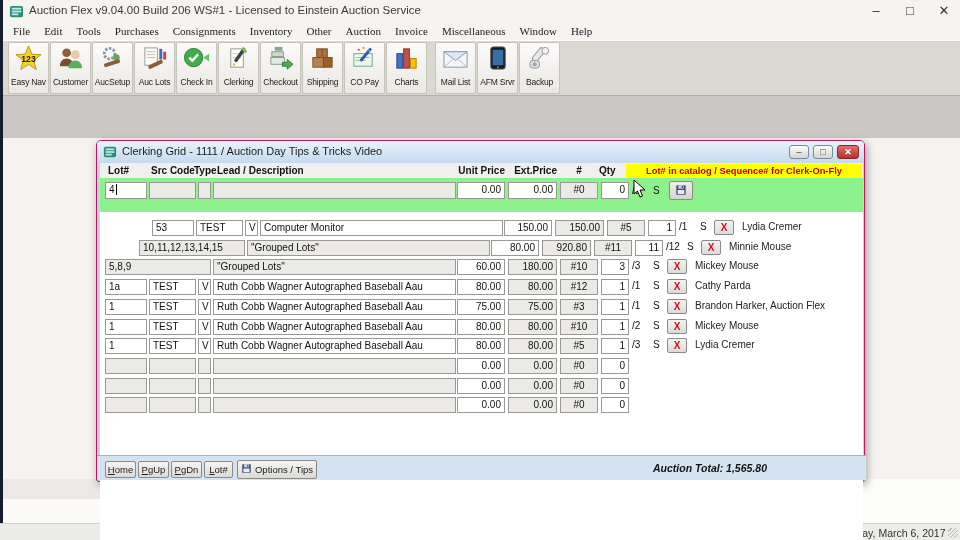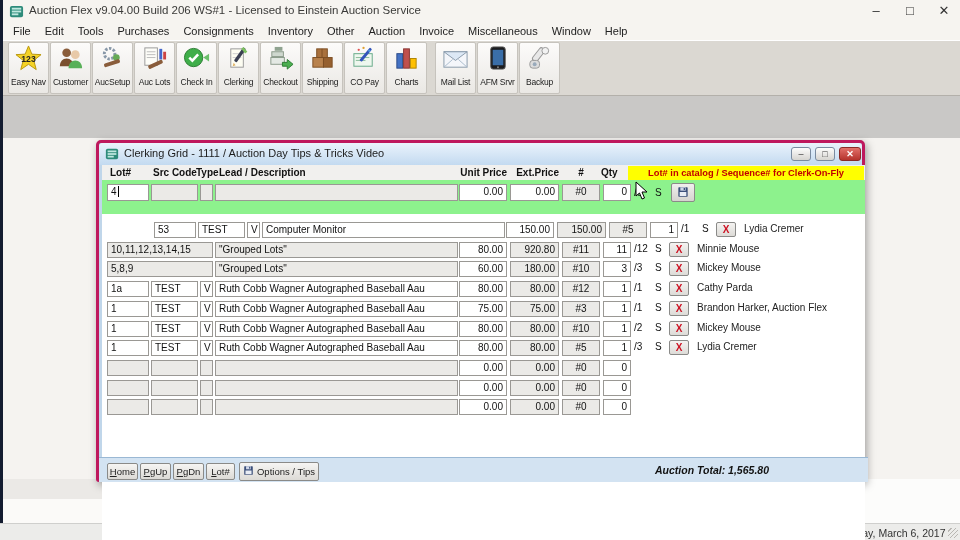--- a/index.html
+++ b/index.html
@@ -7,21 +7,21 @@
   #screen{position:relative;width:960px;height:540px;overflow:hidden;
           font-family:"Liberation Sans",sans-serif;background:#f5f3f0;cursor:default;}
   
   #left-strip{position:absolute;left:0;top:0;width:3px;height:523px;background:#131c30;}
   #titlebar{position:absolute;left:3px;top:0;width:957px;height:22px;background:#f6f4f0;}
   #app-icon{position:absolute;left:6px;top:4px;width:15px;height:15px;}
   #title-text{position:absolute;left:26px;top:4px;font-size:11.5px;color:#3a3a38;white-space:nowrap;}
   .win-ctrl{position:absolute;top:1px;width:30px;height:20px;text-align:center;font-size:13px;color:#333;line-height:20px;}
   #btn-min{left:858px;} #btn-max{left:892px;} #btn-close{left:926px;}
   #menubar{position:absolute;left:3px;top:22px;width:957px;height:18px;background:#f6f4f0;display:flex;align-items:center;padding-left:3px;}
-  .menu-item{font-size:11px;color:#222;padding:2px 7px;white-space:nowrap;}
+  .menu-item{font-size:11px;color:#222;padding:2px 7px;white-space:nowrap;font-family:Liberation Serif, serif;}
   
   #toolbar{position:absolute;left:3px;top:40px;width:957px;height:56px;background:#dbd8d2;
            border-top:1px solid #fff;border-bottom:1px solid #b3b0aa;display:flex;align-items:center;padding-left:5px;}
   .tb-btn{width:41px;height:52px;margin-right:1px;background:linear-gradient(#fcfbfa,#eae8e4);
           border:1px solid #c6c3bd;border-radius:2px;display:flex;flex-direction:column;align-items:center;flex:0 0 auto;}
   .tb-btn.gap{margin-left:7px;}
   .tb-icon{width:28px;height:30px;margin-top:2px;display:flex;align-items:flex-start;justify-content:center;}
   .tb-icon svg{width:27px;height:27px;}
   .tb-label{font-size:8.5px;color:#222;white-space:nowrap;margin-top:2px;letter-spacing:-0.2px;}
   
@@ -43,21 +43,21 @@
   #under-white-right{position:absolute;left:847px;top:479px;width:113px;height:44px;background:#fcfcfb;}
   
   #statusbar{position:absolute;left:0;top:523px;width:960px;height:17px;background:#ececea;border-top:1px solid #cfcfcd;}
   .sb-sep{position:absolute;top:2px;width:1px;height:13px;background:#d8d8d6;}
   #sb-num{position:absolute;left:788px;top:3px;width:40px;font-size:10px;color:#444;text-align:center;}
   #sb-date{position:absolute;left:836px;top:3px;font-size:10.5px;color:#333;white-space:nowrap;}
   #sb-grip{position:absolute;left:948px;top:528px;width:10px;height:10px;
            background:repeating-linear-gradient(135deg,transparent 0 2px,#b9b7b3 2px 3px);}
   
   #dialog{position:absolute;left:96px;top:140px;width:769px;height:342px;background:#c0d6ea;
-          border:3px solid #be185d;border-radius:5px 5px 3px 3px;box-shadow:2px 3px 8px rgba(0,0,0,0.35);}
+          border:1px solid #be185d;border-radius:5px 5px 3px 3px;box-shadow:2px 3px 8px rgba(0,0,0,0.35);}
   #dlg-titlebar{position:absolute;left:0;top:0;width:100%;height:22px;border-radius:4px 4px 0 0;
                 background:linear-gradient(#eaf3fc,#c3daf0);}
   #dlg-icon{position:absolute;left:6px;top:4px;width:14px;height:14px;}
   #dlg-title{position:absolute;left:25px;top:4px;font-size:11px;color:#1c1c1c;white-space:nowrap;}
   .dlg-btn{position:absolute;top:4px;width:20px;height:14px;border:1px solid #7a8ba0;border-radius:3px;
            background:linear-gradient(#fdfdfc,#d6d4d0);font-size:9px;line-height:12px;text-align:center;color:#333;}
   #dlg-min{left:692px;} #dlg-max{left:716px;}
   #dlg-close{left:740px;width:22px;background:linear-gradient(#e2706a,#b5332d);color:#fff;font-weight:bold;border-color:#8a2a26;}
   #dlg-client{position:absolute;left:3px;top:22px;width:763px;height:432px;background:#fff;}
   #dlg-header{position:absolute;left:3px;top:22px;width:763px;height:15px;background:#f1f0ee;}
@@ -354,21 +354,21 @@
           <span class="fld " style="left: 116px; width: 243px; top: 0px;">Computer Monitor</span>
           <span class="fld num-r" style="left: 360px; width: 48px; top: 0px;">150.00</span>
           <span class="fld num-r ro" style="left: 411px; width: 49px; top: 0px;">150.00</span>
           <span class="fld ctr ro" style="left: 463px; width: 38px; top: 0px;">#5</span>
           <span class="fld num-r" style="left: 504px; width: 28px; top: 0px;">1</span>
           <span class="row-of">/1</span>
           <span class="row-s">S</span>
           <div class="del-btn">X</div>
           <span class="buyer">Lydia Cremer</span>
         </div>
-        <div class="grid-row" style="top: 98.7px;">
+        <div class="grid-row" style="top: 98.7px; margin-left: 34px;">
           <span class="fld  ro" style="left: 8px; width: 106px; top: 0px;">10,11,12,13,14,15</span>
           <span class="fld  ro" style="left: 116px; width: 243px; top: 0px;">"Grouped Lots"</span>
           <span class="fld num-r" style="left: 360px; width: 48px; top: 0px;">80.00</span>
           <span class="fld num-r ro" style="left: 411px; width: 49px; top: 0px;">920.80</span>
           <span class="fld ctr ro" style="left: 463px; width: 38px; top: 0px;">#11</span>
           <span class="fld num-r" style="left: 504px; width: 28px; top: 0px;">11</span>
           <span class="row-of">/12</span>
           <span class="row-s">S</span>
           <div class="del-btn">X</div>
           <span class="buyer">Minnie Mouse</span>

